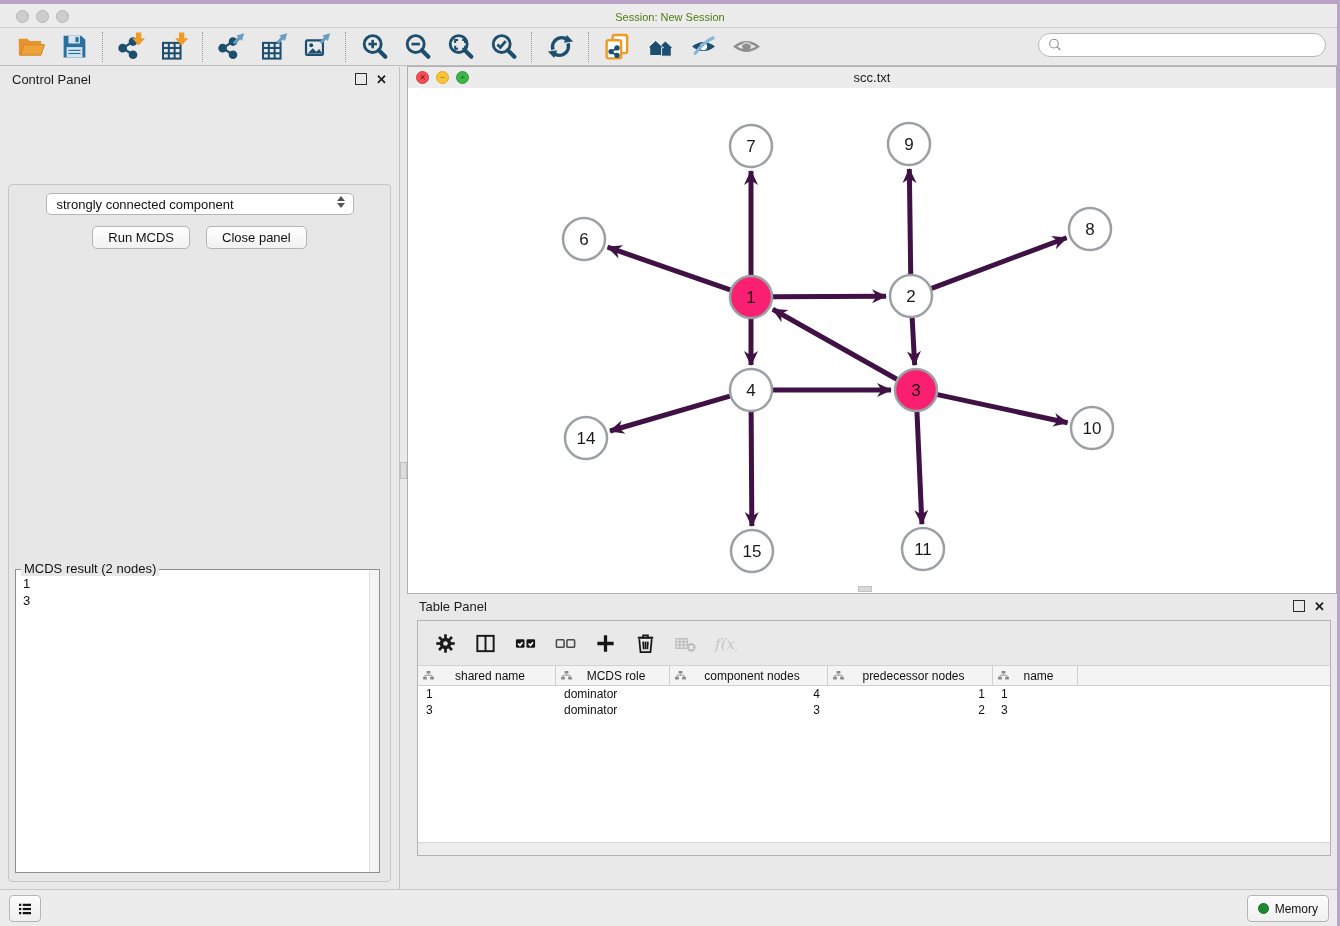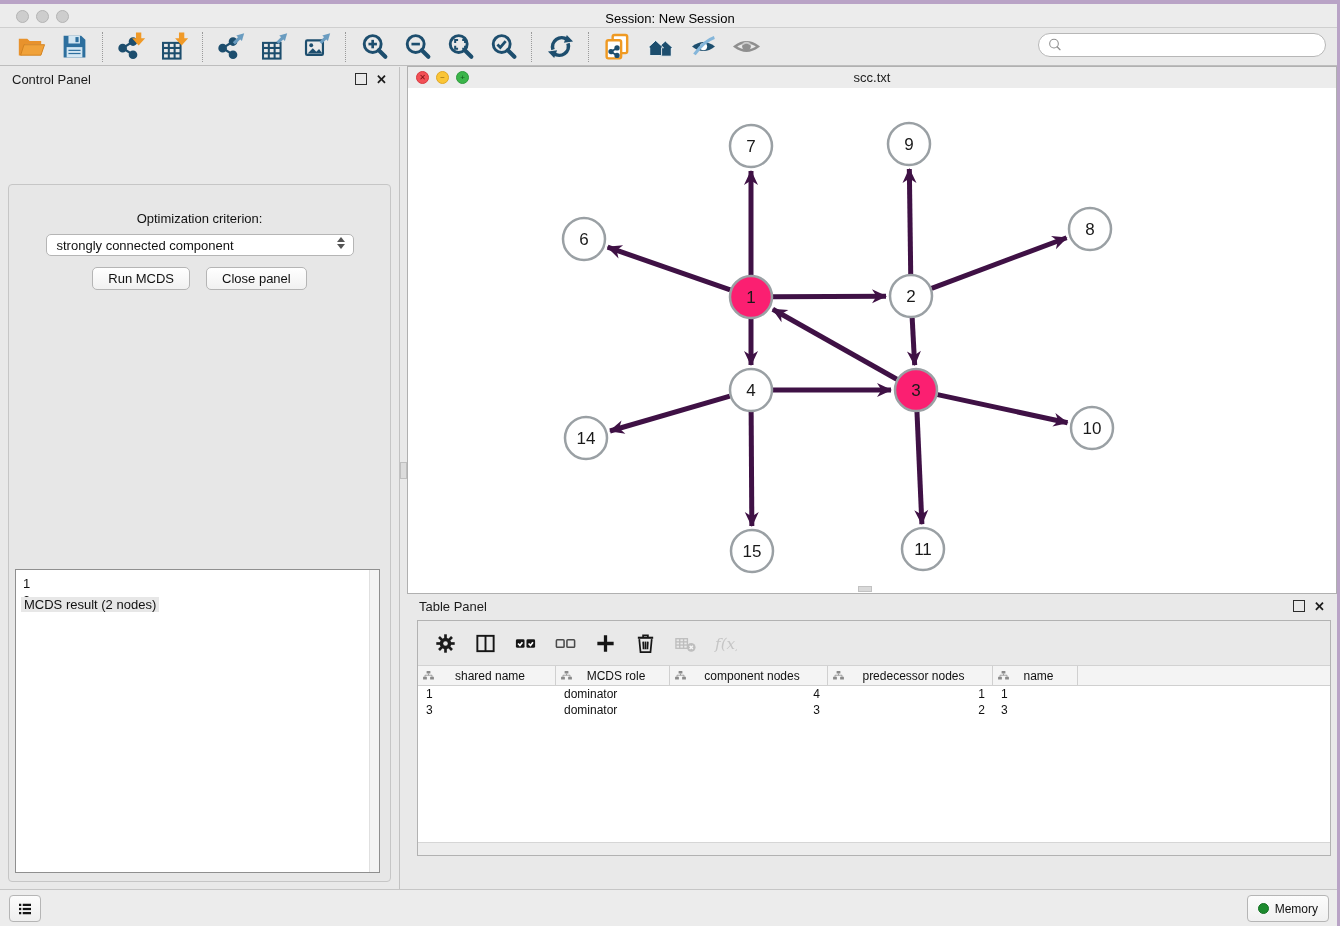--- a/index.html
+++ b/index.html
@@ -10,21 +10,21 @@
   }
   
   .edge-top{position:absolute;top:0;left:0;right:0;height:4px;background:#b9a3c6;z-index:60;}
   .edge-right{position:absolute;top:0;right:0;bottom:0;width:3px;background:#b9a3c6;z-index:60;}
 
   
   .titlebar{position:absolute;top:4px;left:0;right:0;height:23px;background:#ececec;border-bottom:1px solid #cfcfcf;}
   .titlebar .traffic{position:absolute;left:16px;top:6px;display:flex;gap:7px;}
   .tl{width:13px;height:13px;border-radius:50%;box-sizing:border-box;display:flex;align-items:center;justify-content:center;font-size:8px;line-height:1;}
   .tl-gray{background:#cdcdcd;border:1px solid #b4b4b4;}
-  .win-title{position:absolute;left:0;right:0;top:7px;text-align:center;font-size:13px;color:#000000;}
+  .win-title{position:absolute;left:0;right:0;top:7px;text-align:center;font-size:11px;color:#4d7c0f;}
 
   
   .main-toolbar{position:absolute;top:28px;left:0;right:0;height:38px;background:#e9e9e9;border-bottom:1px solid #bdbdbd;display:flex;align-items:center;padding-left:10px;box-sizing:border-box;}
   .tb-icon{width:43px;height:34px;display:flex;align-items:center;justify-content:center;}
   .tb-sep{width:1px;height:30px;border-left:1px dotted #9a9a9a;margin:0 6px;}
   .search-box{position:absolute;right:14px;top:33px;width:288px;height:24px;background:#fff;border:1px solid #b7b7b7;border-radius:12px;display:flex;align-items:center;padding-left:8px;box-sizing:border-box;}
   .search-box input{border:none;outline:none;flex:1;font-size:13px;background:transparent;font-family:"Liberation Sans",sans-serif;}
 
   
   .control-panel{position:absolute;left:0;top:67px;width:400px;bottom:36px;background:#e9e9e9;border-right:1px solid #c2c2c2;box-sizing:border-box;}
@@ -40,21 +40,21 @@
   .tab-pane{position:absolute;left:8px;right:8px;top:117px;bottom:8px;border:1px solid #c6c6c6;border-radius:4px;background:#e7e7e7;}
   .opt-label{text-align:center;font-size:13px;margin-top:26px;color:#111;}
   .dropdown{width:308px;height:22px;margin:8px auto 0;background:#fff;border:1px solid #b5b5b5;border-radius:5px;display:flex;align-items:center;padding-left:10px;font-size:13px;box-sizing:border-box;position:relative;color:#111;}
   .dd-arrows{position:absolute;right:8px;top:2px;display:flex;flex-direction:column;gap:2px;}
   .dd-arrows i{display:block;width:0;height:0;border-left:4px solid transparent;border-right:4px solid transparent;}
   .dd-up{border-bottom:5px solid #555;}
   .dd-down{border-top:5px solid #555;}
   .btn-row{display:flex;justify-content:center;gap:16px;margin-top:11px;}
   .mac-btn{border:1px solid #b5b5b5;border-radius:5px;background:linear-gradient(#ffffff,#f1f1f1);padding:3px 15px;font-size:13px;color:#111;}
   .result-box{position:absolute;left:6px;right:10px;top:384px;bottom:8px;background:#fff;border:1px solid #8f8f8f;}
-  .result-title{position:absolute;top:-9px;left:5px;background:#e7e7e7;padding:0 3px;font-size:13px;color:#111;margin-top:36px;}
+  .result-title{position:absolute;top:-9px;left:5px;background:#e7e7e7;padding:0 3px;font-size:13px;color:#111;}
   .result-text{padding:5px 7px;font-size:13px;line-height:17px;color:#111;white-space:pre;}
   .result-scroll{position:absolute;right:0;top:0;bottom:0;width:9px;background:#f4f4f4;border-left:1px solid #e0e0e0;}
 
   
   .vdiv-handle{position:absolute;left:400px;top:462px;width:7px;height:17px;background:#dcdcdc;border:1px solid #bfbfbf;box-sizing:border-box;z-index:5;}
   .hdiv-handle{position:absolute;left:858px;top:586px;width:14px;height:6px;background:#d9d9d9;border:1px solid #c2c2c2;box-sizing:border-box;z-index:5;}
 
   
   .net-window{position:absolute;left:407px;top:66px;width:930px;height:528px;border:1px solid #b0b0b0;box-sizing:border-box;background:#fff;}
   .net-titlebar{height:21px;background:#ececec;border-bottom:1px solid #c4c4c4;position:relative;}
@@ -394,21 +394,20 @@
 
 <div class="control-panel">
   <div class="panel-header">
     <span>Control Panel</span>
     <span class="hdr-icons">
       <span class="float-icon"></span>
       <span class="close-icon">✕</span>
     </span>
   </div>
   <div class="tab-pane">
-    <div class="opt-label">Optimization criterion:</div>
     <div class="dropdown">
       <span>strongly connected component</span>
       <span class="dd-arrows">
           <i class="dd-up"></i>
           <i class="dd-down"></i>
         </span>
     </div>
     <div class="btn-row">
       <button class="mac-btn">Run MCDS</button>
       <button class="mac-btn">Close panel</button>

